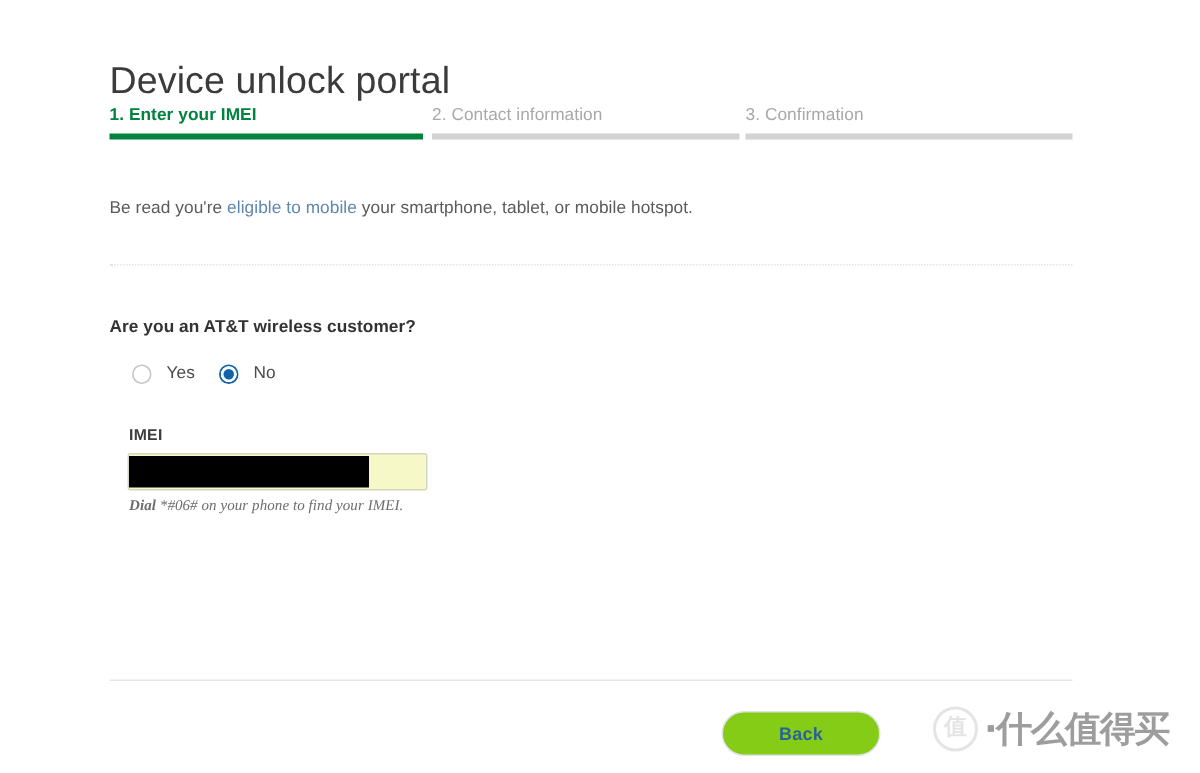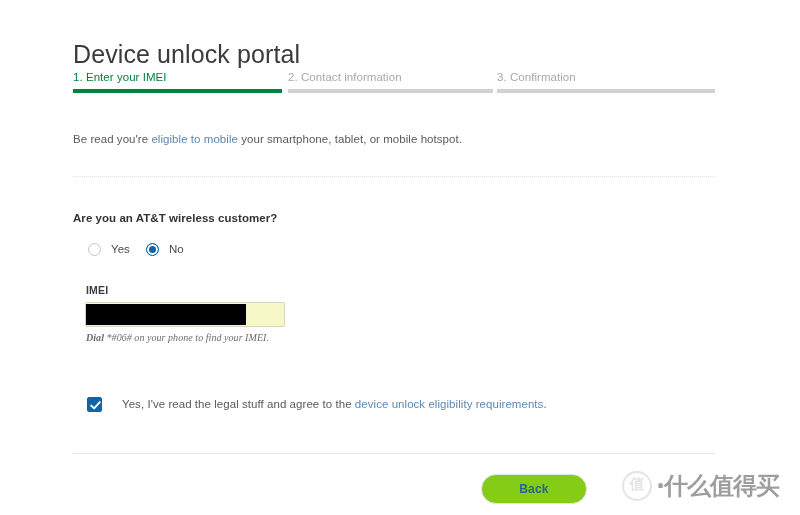--- a/index.html
+++ b/index.html
@@ -59,21 +59,21 @@
     position: absolute;
     left: 0;
     top: 19px;
     height: 4px;
     border-radius: 0px;
   }
   .step-1 { left: 0px;   width: 209px; }
   .step-2 { left: 215px; width: 205px; }
   .step-3 { left: 424px; width: 218px; }
 
-  .step-1 .step-label { color: #00833e; font-weight: normal; }
+  .step-1 .step-label { color: #00833e; font-weight: bold; }
   .step-2 .step-label,
   .step-3 .step-label { color: #a8a8a8; font-weight: 400; }
 
   .step-1 .step-bar { background: #00833e; width: 209px; }
   .step-2 .step-bar { background: #d2d2d2; width: 205px; }
   .step-3 .step-bar { background: #d2d2d2; width: 218px; }
 
   
   .intro {
     position: absolute;
@@ -342,28 +342,20 @@
     </label>
   </div>
 
   <div class="imei-label">IMEI</div>
   <div class="imei-wrap">
     <input class="imei-input" type="text" placeholder="" style="">
     <div class="imei-redaction"></div>
   </div>
   <div class="imei-hint"><b>Dial</b><span> *#06# on your phone to find your IMEI.</span></div>
 
-  <div class="consent">
-    <span class="checkbox">
-      <svg width="13" height="13" viewBox="0 0 13 13">
-        <path d="M2.2 6.6 L5.1 9.4 L10.8 3.1" fill="none" stroke="#ffffff" stroke-width="1.9" stroke-linecap="round" stroke-linejoin="round"></path>
-      </svg>
-    </span>
-    <span class="consent-text"><span>Yes, I've read the legal stuff and agree to the </span><a class="link" href="#">device unlock eligibility requirements</a><span>.</span></span>
-  </div>
 
   <div class="divider-solid d2"></div>
 
   <button class="back-button">Back</button>
 
   <div class="watermark">
     <span class="wm-badge">值</span>
     <span class="wm-text">·什么值得买</span>
   </div>
 

